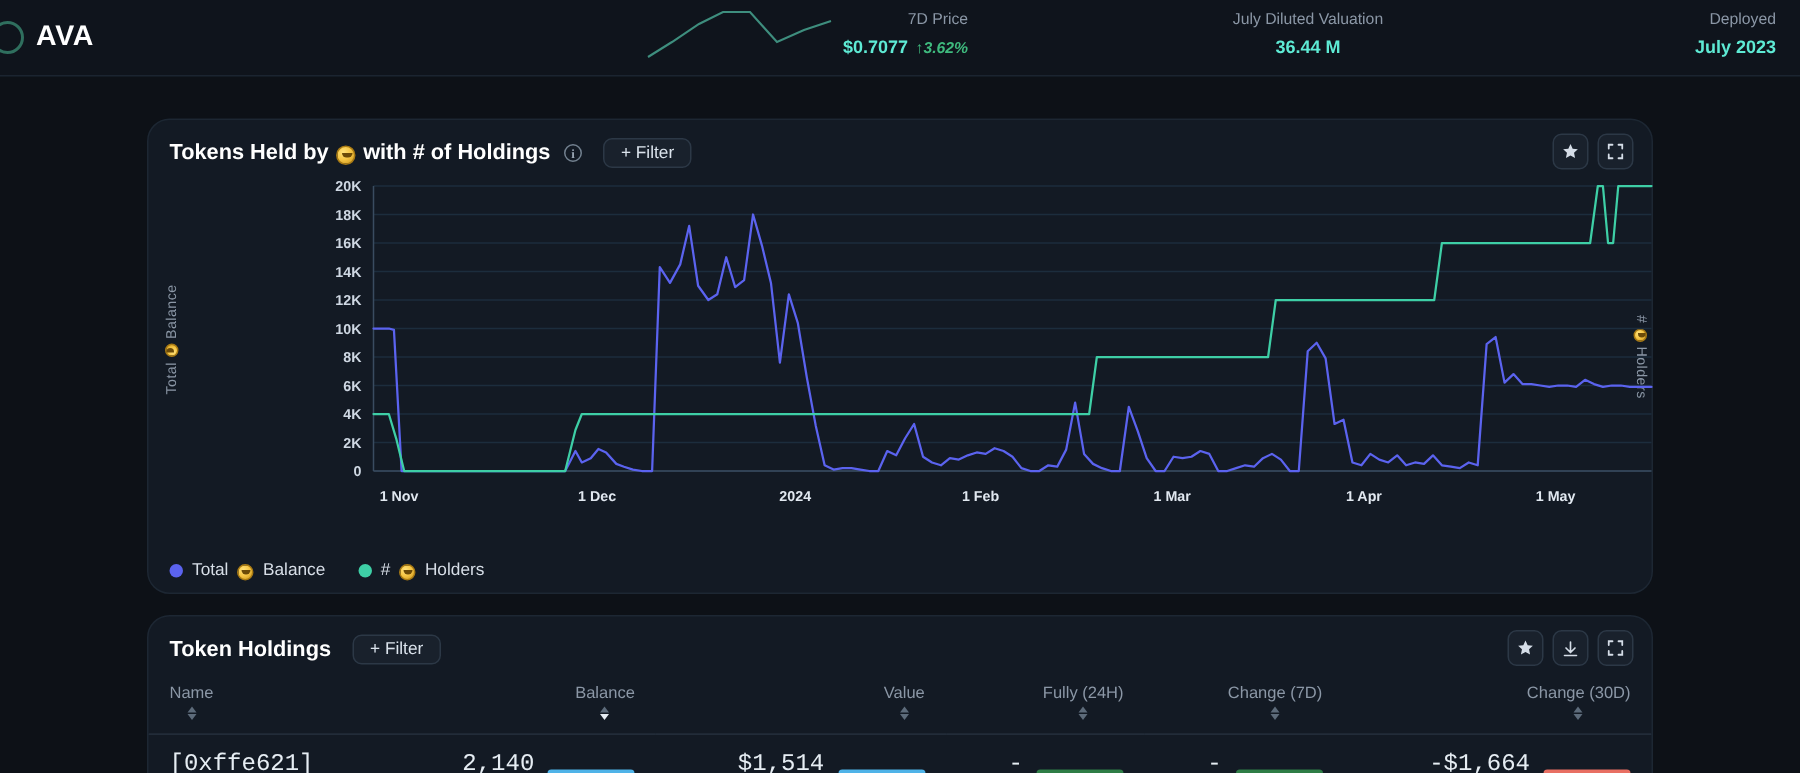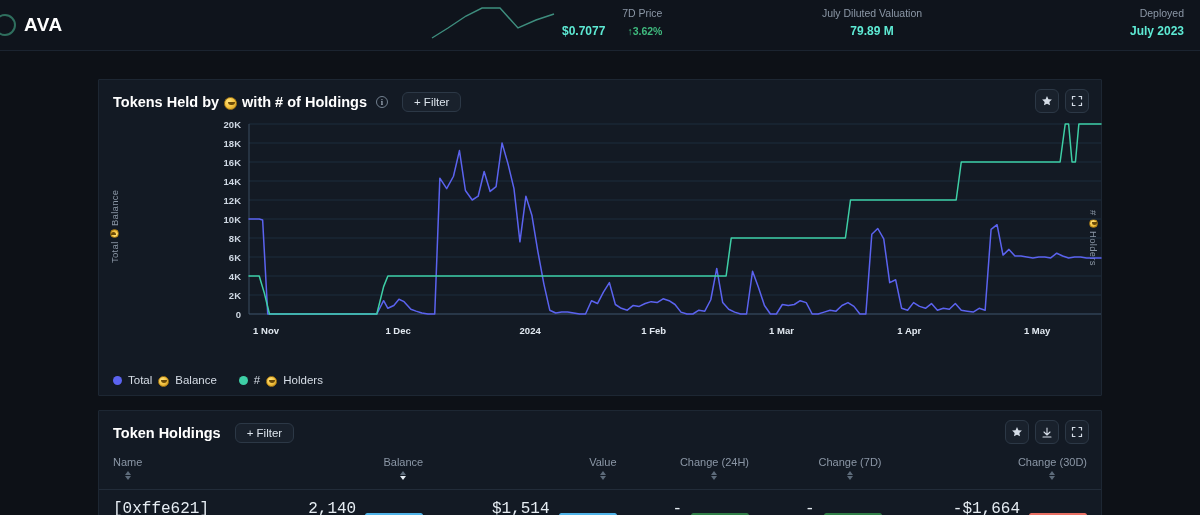--- a/index.html
+++ b/index.html
@@ -26,34 +26,34 @@
     margin-right: 8px; flex: none;
   }
   #brand-name { font-size: 19px; font-weight: bold; letter-spacing: .5px; color: #fff; }
 
   #spark-wrap { position: absolute; left: 428px; top: 2px; width: 128px; height: 40px; }
   #spark-wrap svg { display: block; }
 
   .stat { position: absolute; top: 6px; text-align: right; }
   .stat-label { font-size: 10.5px; color: #8b97a6; line-height: 15px; white-space: nowrap; }
   .stat-value { font-size: 12px; font-weight: bold; color: #5eead4; line-height: 20px; white-space: nowrap; }
-  .stat-change { font-size: 10.5px; font-weight: bold; color: #3fba7e; margin-left: 22px; }
+  .stat-change { font-size: 10.5px; font-weight: bold; color: #3fba7e; margin-left: 5px; font-style: italic; }
   #stat-price { left: 562px; }
   #stat-fdv   { left: 872px; transform: translateX(-50%); text-align: center; }
   #stat-dep   { right: 16px; text-align: right; }
   #stat-fdv .stat-label, #stat-fdv .stat-value { text-align: center; }
   #stat-dep .stat-label, #stat-dep .stat-value { text-align: right; }
   #price-row { display: flex; align-items: baseline; }
 
   
   .panel {
     position: absolute; left: 98px; width: 1004px;
     background: #131a24;
     border: 1px solid #1d2733;
-    border-radius: 1px;
+    border-radius: 15px;
   }
   #chart-panel { top: 79px; height: 317px; }
   #table-panel { top: 410px; height: 120px; overflow: hidden; }
 
   .panel-head { display: flex; align-items: center; padding: 12px 14px 0 14px; position: relative; }
   .panel-title { font-size: 14.5px; font-weight: bold; color: #ffffff; display: flex; align-items: center; gap: 5px; }
   .coin {
     display: inline-block; width: 13px; height: 13px; border-radius: 50%;
     background: radial-gradient(circle at 35% 32%, #ffe27a 0%, #f6c544 48%, #c8931a 100%);
     border: 1px solid #a87a14; position: relative; top: 1px; flex: none;
@@ -147,21 +147,21 @@
   <div class="stat" id="stat-price">
     <div class="stat-label">7D Price</div>
     <div id="price-row">
       <div class="stat-value">$0.7077</div>
       <div class="stat-change">↑3.62%</div>
     </div>
   </div>
 
   <div class="stat" id="stat-fdv">
     <div class="stat-label">July Diluted Valuation</div>
-    <div class="stat-value">79.89 M</div>
+    <div class="stat-value">36.44 M</div>
   </div>
 
   <div class="stat" id="stat-dep">
     <div class="stat-label">Deployed</div>
     <div class="stat-value">July 2023</div>
   </div>
 </div>
 
 <div class="panel" id="chart-panel">
   <div class="panel-head">
@@ -296,21 +296,21 @@
               </span>
             </span></th>
           <th><span class="th-inner">
               <span>Value</span>
               <span class="sort-ar">
                 <i class="up"></i>
                 <i class="dn"></i>
               </span>
             </span></th>
           <th><span class="th-inner">
-              <span>Change (24H)</span>
+              <span>Fully (24H)</span>
               <span class="sort-ar">
                 <i class="up"></i>
                 <i class="dn"></i>
               </span>
             </span></th>
           <th><span class="th-inner">
               <span>Change (7D)</span>
               <span class="sort-ar">
                 <i class="up"></i>
                 <i class="dn"></i>

